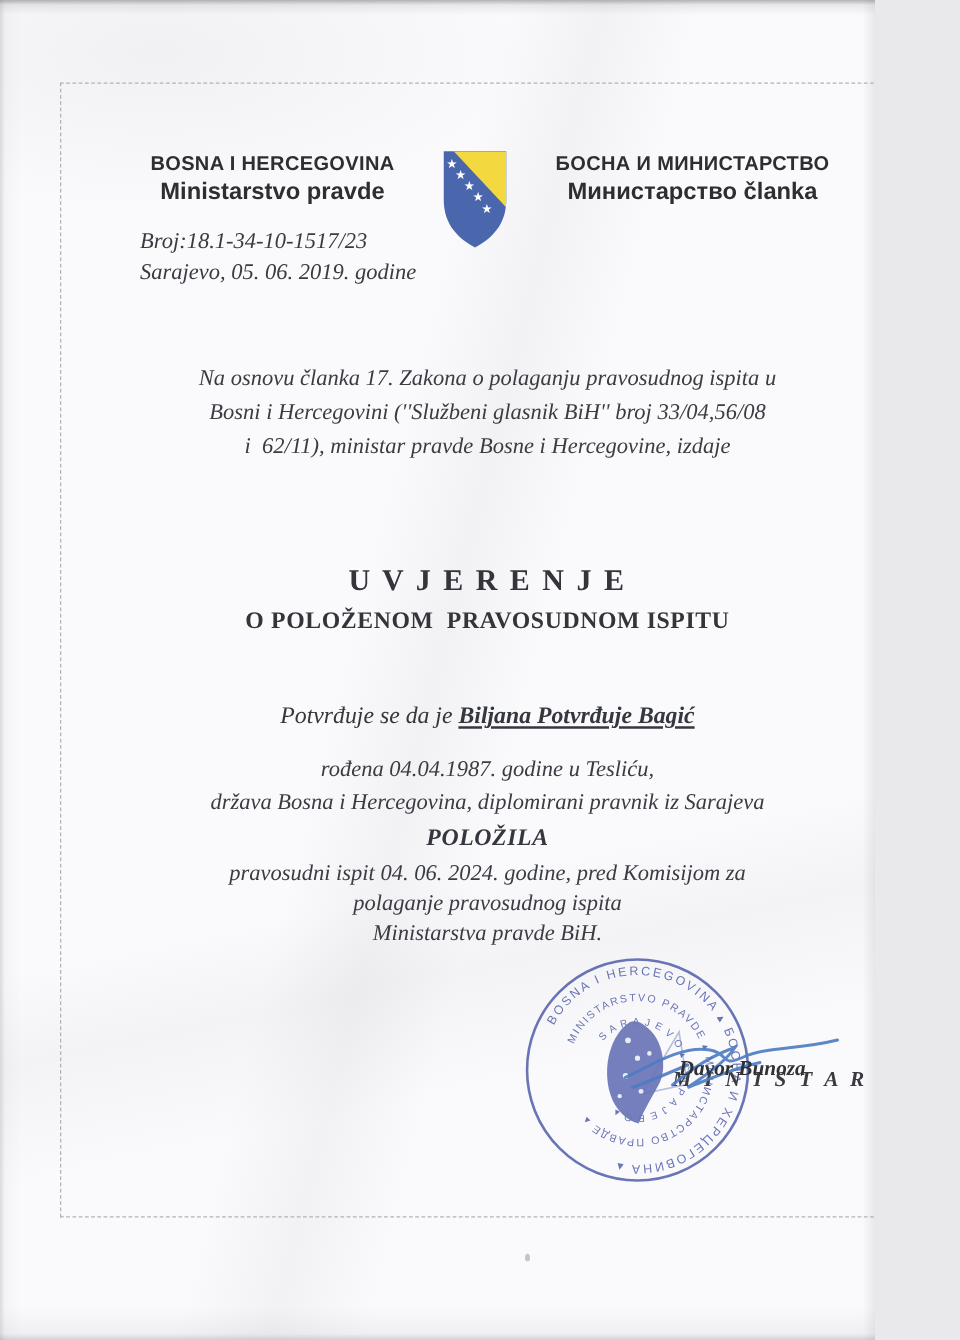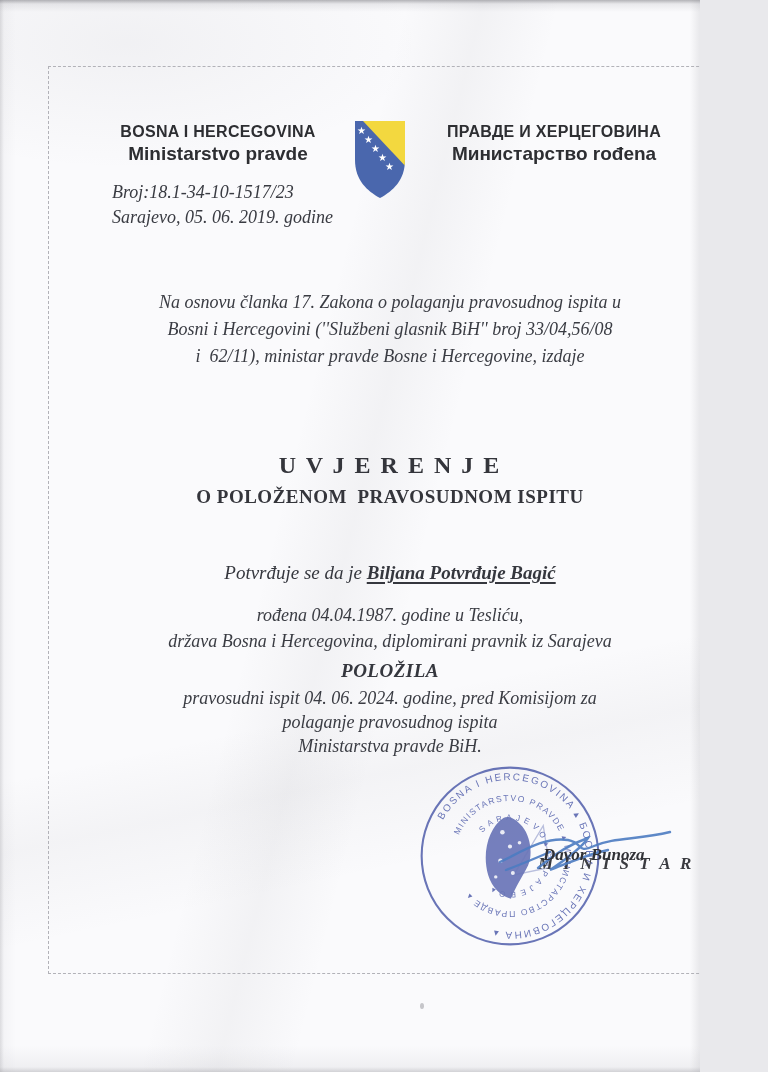--- a/index.html
+++ b/index.html
@@ -68,22 +68,22 @@
           <text x="15" y="27">★</text>
           <text x="22" y="36">★</text>
           <text x="29" y="45">★</text>
           <text x="36" y="54">★</text>
         </g>
       </g>
     </svg>
   </div>
 
   <div class="abs hdr-right sans">
-    <div class="hdr-l1 t">ПРАВДЕ И ХЕРЦЕГОВИНА</div>
-    <div class="hdr-l2 t">Министарство rođena</div>
+    <div class="hdr-l1 t">БОСНА И МИНИСТАРСТВО</div>
+    <div class="hdr-l2 t">Министарство članka</div>
   </div>
 
   <div class="abs ref">
     <div class="t">Broj:18.1-34-10-1517/23</div>
     <div class="t">Sarajevo, 05. 06. 2019. godine</div>
   </div>
 
   <div class="abs intro">
     <div class="t">Na osnovu članka 17. Zakona o polaganju pravosudnog ispita u</div>
     <div class="t">Bosni i Hercegovini (''Službeni glasnik BiH'' broj 33/04,56/08</div>

